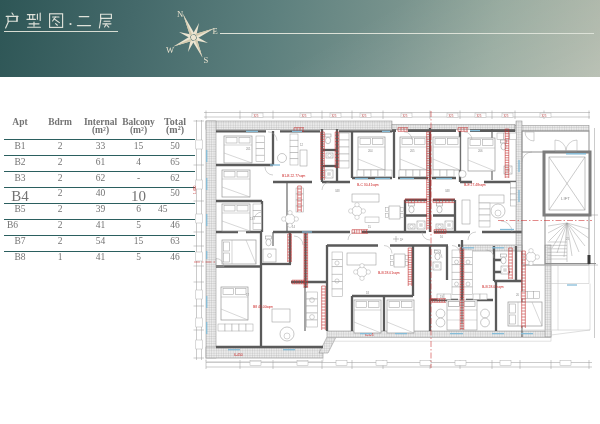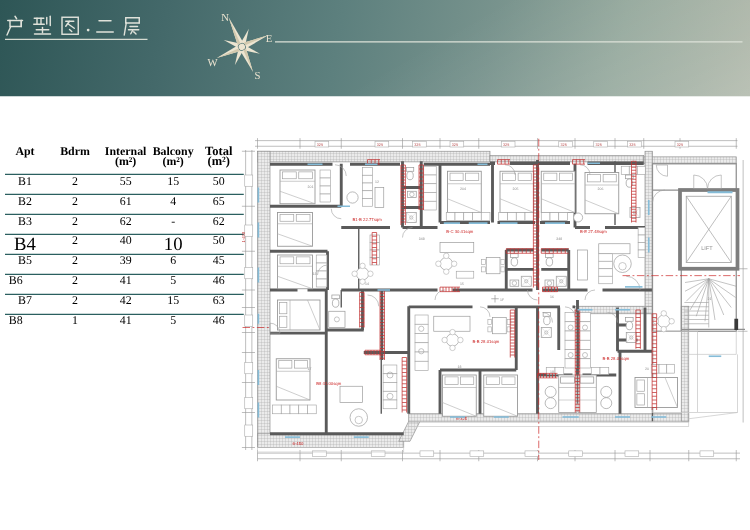--- a/index.html
+++ b/index.html
@@ -88,37 +88,37 @@
  </g>
  <g fill="#e9e2cf" font-family="Liberation Serif, serif" font-size="8.6">
   <text x="177" y="17">N</text>
   <text x="212.5" y="33.5">E</text>
   <text x="166" y="53">W</text>
   <text x="203.5" y="63">S</text>
  </g>
  <line x1="220" y1="33.5" x2="594" y2="33.5" stroke="#dde2d8" stroke-width="1.1"></line>
 </svg>
 
-<div style="position:absolute;left:0;top:0;width:210px;height:300px;color:#000000;font-family:'Liberation Serif',serif;text-decoration:underline;">
+<div style="position:absolute;left:0;top:0;width:210px;height:300px;color:#737373;font-family:'Liberation Serif',serif;text-decoration:underline;">
 <div style="position:absolute;left:7px;top:118px;width:26px;text-align:center;font-weight:bold;font-size:9.5px;line-height:8.3px;">Apt</div>
 <div style="position:absolute;left:44px;top:118px;width:32px;text-align:center;font-weight:bold;font-size:9.5px;line-height:8.3px;">Bdrm</div>
 <div style="position:absolute;left:82px;top:118px;width:37px;text-align:center;font-weight:bold;font-size:9.5px;line-height:8.3px;">Internal<br>(m²)</div>
 <div style="position:absolute;left:120px;top:118px;width:37px;text-align:center;font-weight:bold;font-size:9.5px;line-height:8.3px;">Balcony<br>(m²)</div>
 <div style="position:absolute;left:158px;top:118px;width:34px;text-align:center;font-weight:bold;font-size:10px;line-height:8.3px;">Total<br>(m²)</div>
 <div style="position:absolute;left:4px;top:139.4px;width:191px;height:0;border-top:1px solid #2b5f5f;"></div>
 <div style="position:absolute;left:4px;top:155.3px;width:191px;height:0;border-top:1px solid #2b5f5f;"></div>
 <div style="position:absolute;left:4px;top:171.2px;width:191px;height:0;border-top:1px solid #2b5f5f;"></div>
 <div style="position:absolute;left:4px;top:187.0px;width:191px;height:0;border-top:1px solid #2b5f5f;"></div>
 <div style="position:absolute;left:4px;top:202.9px;width:191px;height:0;border-top:1px solid #2b5f5f;"></div>
 <div style="position:absolute;left:4px;top:218.8px;width:191px;height:0;border-top:1px solid #2b5f5f;"></div>
 <div style="position:absolute;left:4px;top:234.6px;width:191px;height:0;border-top:1px solid #2b5f5f;"></div>
 <div style="position:absolute;left:4px;top:250.5px;width:191px;height:0;border-top:1px solid #2b5f5f;"></div>
 <div style="position:absolute;left:7px;top:141.0px;width:26px;text-align:center;font-size:9.5px;">B1</div>
 <div style="position:absolute;left:44px;top:141.0px;width:32px;text-align:center;font-size:9.5px;">2</div>
-<div style="position:absolute;left:82px;top:141.0px;width:37px;text-align:center;font-size:9.5px;">55</div>
+<div style="position:absolute;left:82px;top:141.0px;width:37px;text-align:center;font-size:9.5px;">33</div>
 <div style="position:absolute;left:120px;top:141.0px;width:37px;text-align:center;font-size:9.5px;">15</div>
 <div style="position:absolute;left:158px;top:141.0px;width:34px;text-align:center;font-size:9.5px;">50</div>
 <div style="position:absolute;left:7px;top:156.9px;width:26px;text-align:center;font-size:9.5px;">B2</div>
 <div style="position:absolute;left:44px;top:156.9px;width:32px;text-align:center;font-size:9.5px;">2</div>
 <div style="position:absolute;left:82px;top:156.9px;width:37px;text-align:center;font-size:9.5px;">61</div>
 <div style="position:absolute;left:120px;top:156.9px;width:37px;text-align:center;font-size:9.5px;">4</div>
 <div style="position:absolute;left:158px;top:156.9px;width:34px;text-align:center;font-size:9.5px;">65</div>
 <div style="position:absolute;left:7px;top:172.5px;width:26px;text-align:center;font-size:9.5px;">B3</div>
 <div style="position:absolute;left:44px;top:172.5px;width:32px;text-align:center;font-size:9.5px;">2</div>
 <div style="position:absolute;left:82px;top:172.5px;width:37px;text-align:center;font-size:9.5px;">62</div>
@@ -126,32 +126,32 @@
 <div style="position:absolute;left:158px;top:172.5px;width:34px;text-align:center;font-size:9.5px;">62</div>
 <div style="position:absolute;left:7px;top:188.4px;width:26px;text-align:center;font-size:15px;">B4</div>
 <div style="position:absolute;left:44px;top:188.4px;width:32px;text-align:center;font-size:9.5px;">2</div>
 <div style="position:absolute;left:82px;top:188.4px;width:37px;text-align:center;font-size:9.5px;">40</div>
 <div style="position:absolute;left:120px;top:188.4px;width:37px;text-align:center;font-size:15px;">10</div>
 <div style="position:absolute;left:158px;top:188.4px;width:34px;text-align:center;font-size:9.5px;">50</div>
 <div style="position:absolute;left:7px;top:204.2px;width:26px;text-align:center;font-size:9.5px;">B5</div>
 <div style="position:absolute;left:44px;top:204.2px;width:32px;text-align:center;font-size:9.5px;">2</div>
 <div style="position:absolute;left:82px;top:204.2px;width:37px;text-align:center;font-size:9.5px;">39</div>
 <div style="position:absolute;left:120px;top:204.2px;width:37px;text-align:center;font-size:9.5px;">6</div>
-<div style="position:absolute;left:158px;top:204.2px;width:34px;text-align:center;font-size:9.5px;">45</div>
+<div style="position:absolute;left:158px;top:204.2px;width:34px;font-size:9.5px;">45</div>
 <div style="position:absolute;left:7px;top:220.1px;width:26px;text-align:left;font-size:9.5px;">B6</div>
 <div style="position:absolute;left:44px;top:220.1px;width:32px;text-align:center;font-size:9.5px;">2</div>
 <div style="position:absolute;left:82px;top:220.1px;width:37px;text-align:center;font-size:9.5px;">41</div>
 <div style="position:absolute;left:120px;top:220.1px;width:37px;text-align:center;font-size:9.5px;">5</div>
 <div style="position:absolute;left:158px;top:220.1px;width:34px;text-align:center;font-size:9.5px;">46</div>
 <div style="position:absolute;left:7px;top:235.9px;width:26px;text-align:center;font-size:9.5px;">B7</div>
 <div style="position:absolute;left:44px;top:235.9px;width:32px;text-align:center;font-size:9.5px;">2</div>
-<div style="position:absolute;left:82px;top:235.9px;width:37px;text-align:center;font-size:9.5px;">42</div>
+<div style="position:absolute;left:82px;top:235.9px;width:37px;text-align:center;font-size:9.5px;">54</div>
 <div style="position:absolute;left:120px;top:235.9px;width:37px;text-align:center;font-size:9.5px;">15</div>
 <div style="position:absolute;left:158px;top:235.9px;width:34px;text-align:center;font-size:9.5px;">63</div>
-<div style="position:absolute;left:7px;top:251.8px;width:26px;text-align:left;font-size:9.5px;">B8</div>
+<div style="position:absolute;left:7px;top:251.8px;width:26px;text-align:center;font-size:9.5px;">B8</div>
 <div style="position:absolute;left:44px;top:251.8px;width:32px;text-align:center;font-size:9.5px;">1</div>
 <div style="position:absolute;left:82px;top:251.8px;width:37px;text-align:center;font-size:9.5px;">41</div>
 <div style="position:absolute;left:120px;top:251.8px;width:37px;text-align:center;font-size:9.5px;">5</div>
 <div style="position:absolute;left:158px;top:251.8px;width:34px;text-align:center;font-size:9.5px;">46</div>
 </div>
 
 <svg style="position:absolute;left:190px;top:105px" width="410" height="267" viewBox="190 105 410 267">
 <defs>
 <pattern id="hx" width="2.4" height="2.4" patternUnits="userSpaceOnUse">
  <rect width="2.4" height="2.4" fill="#ebebeb"></rect>

